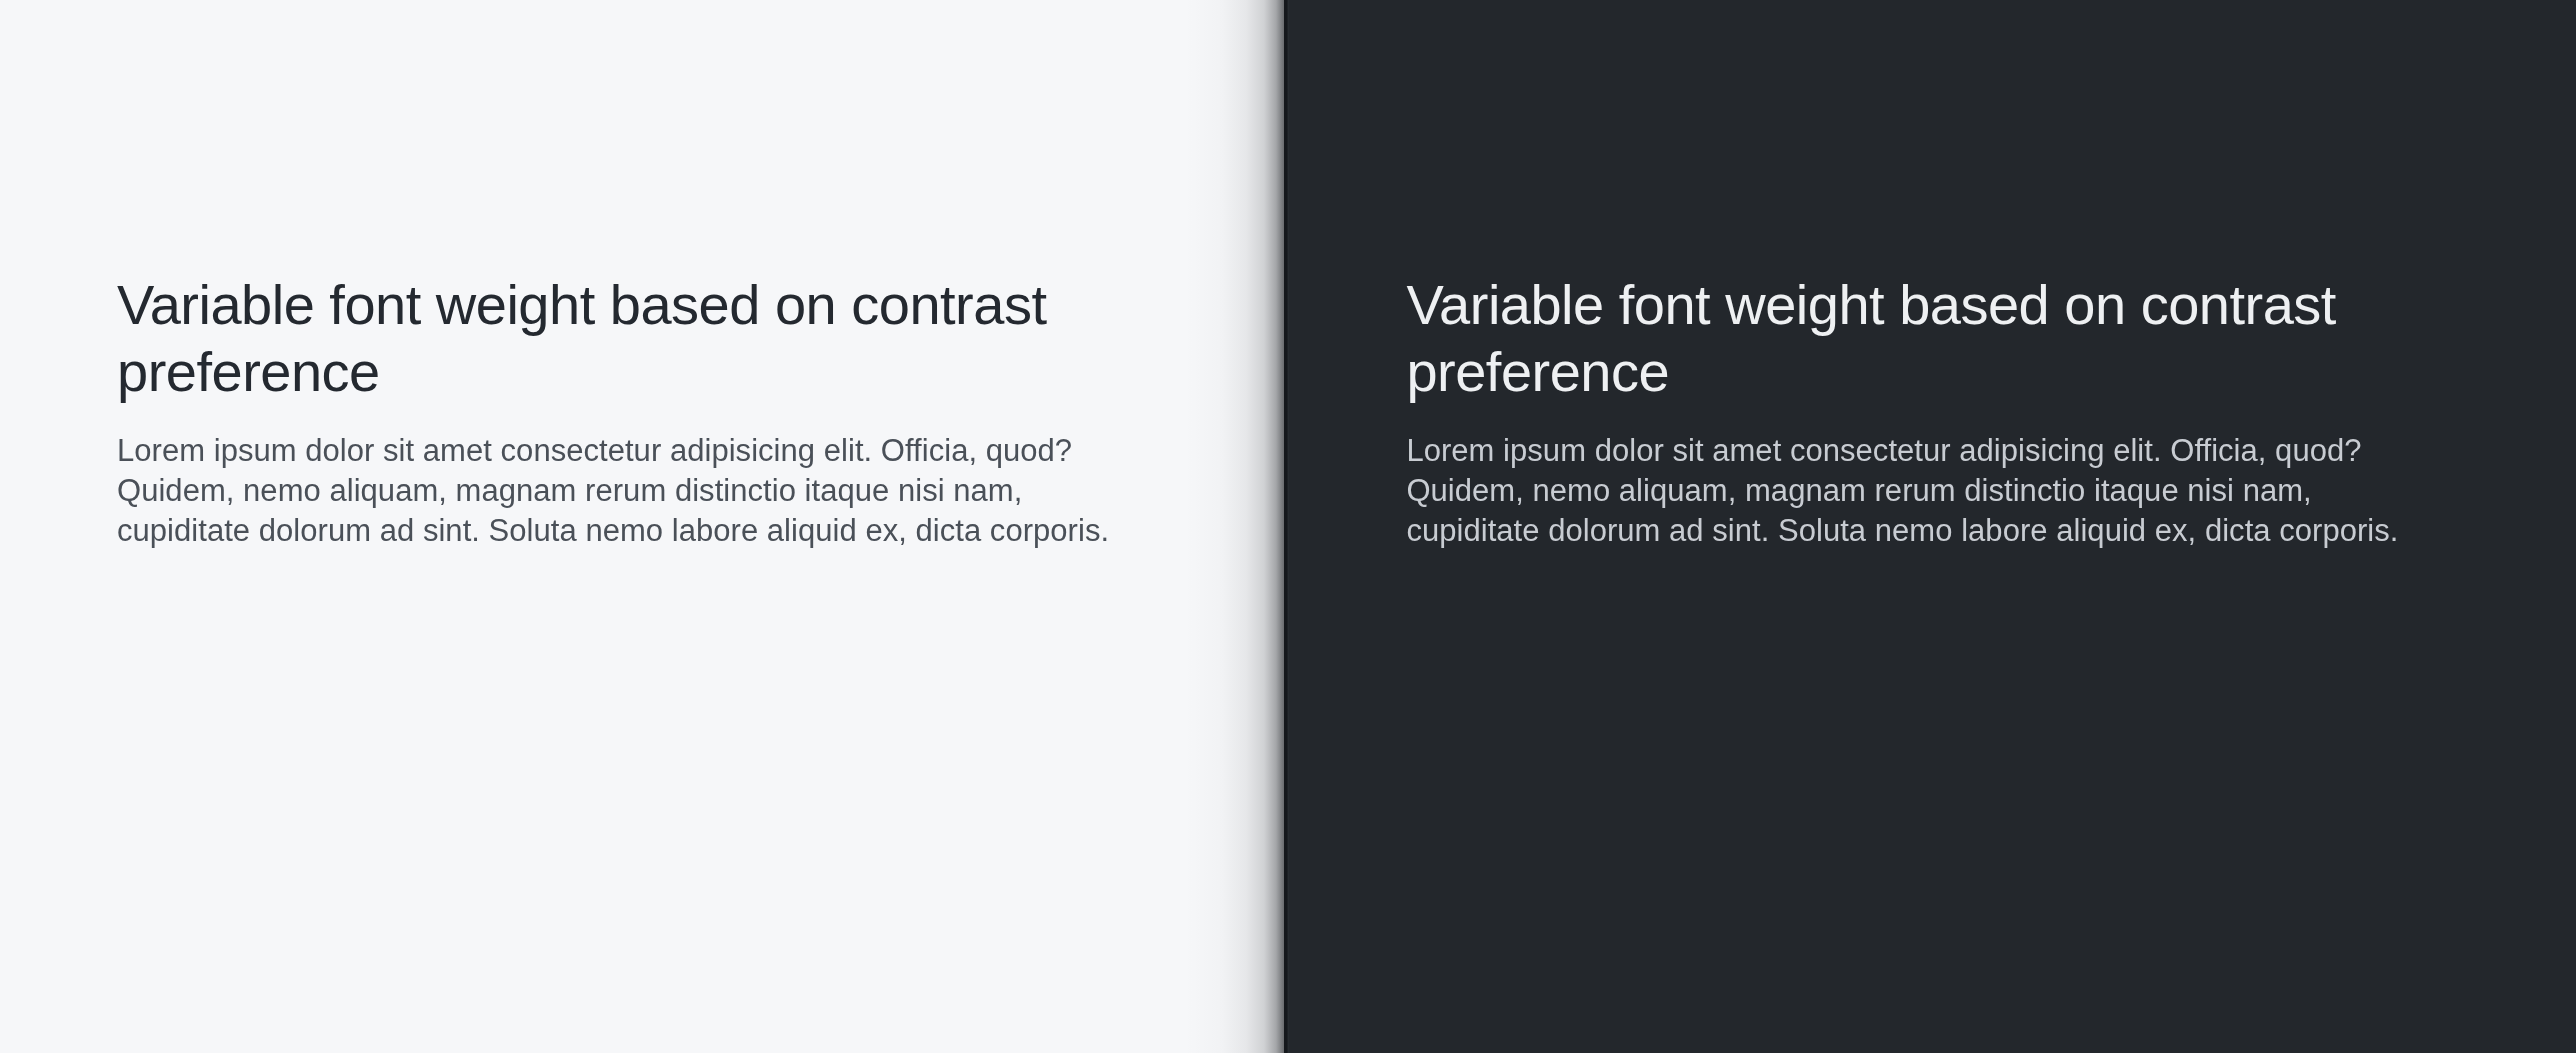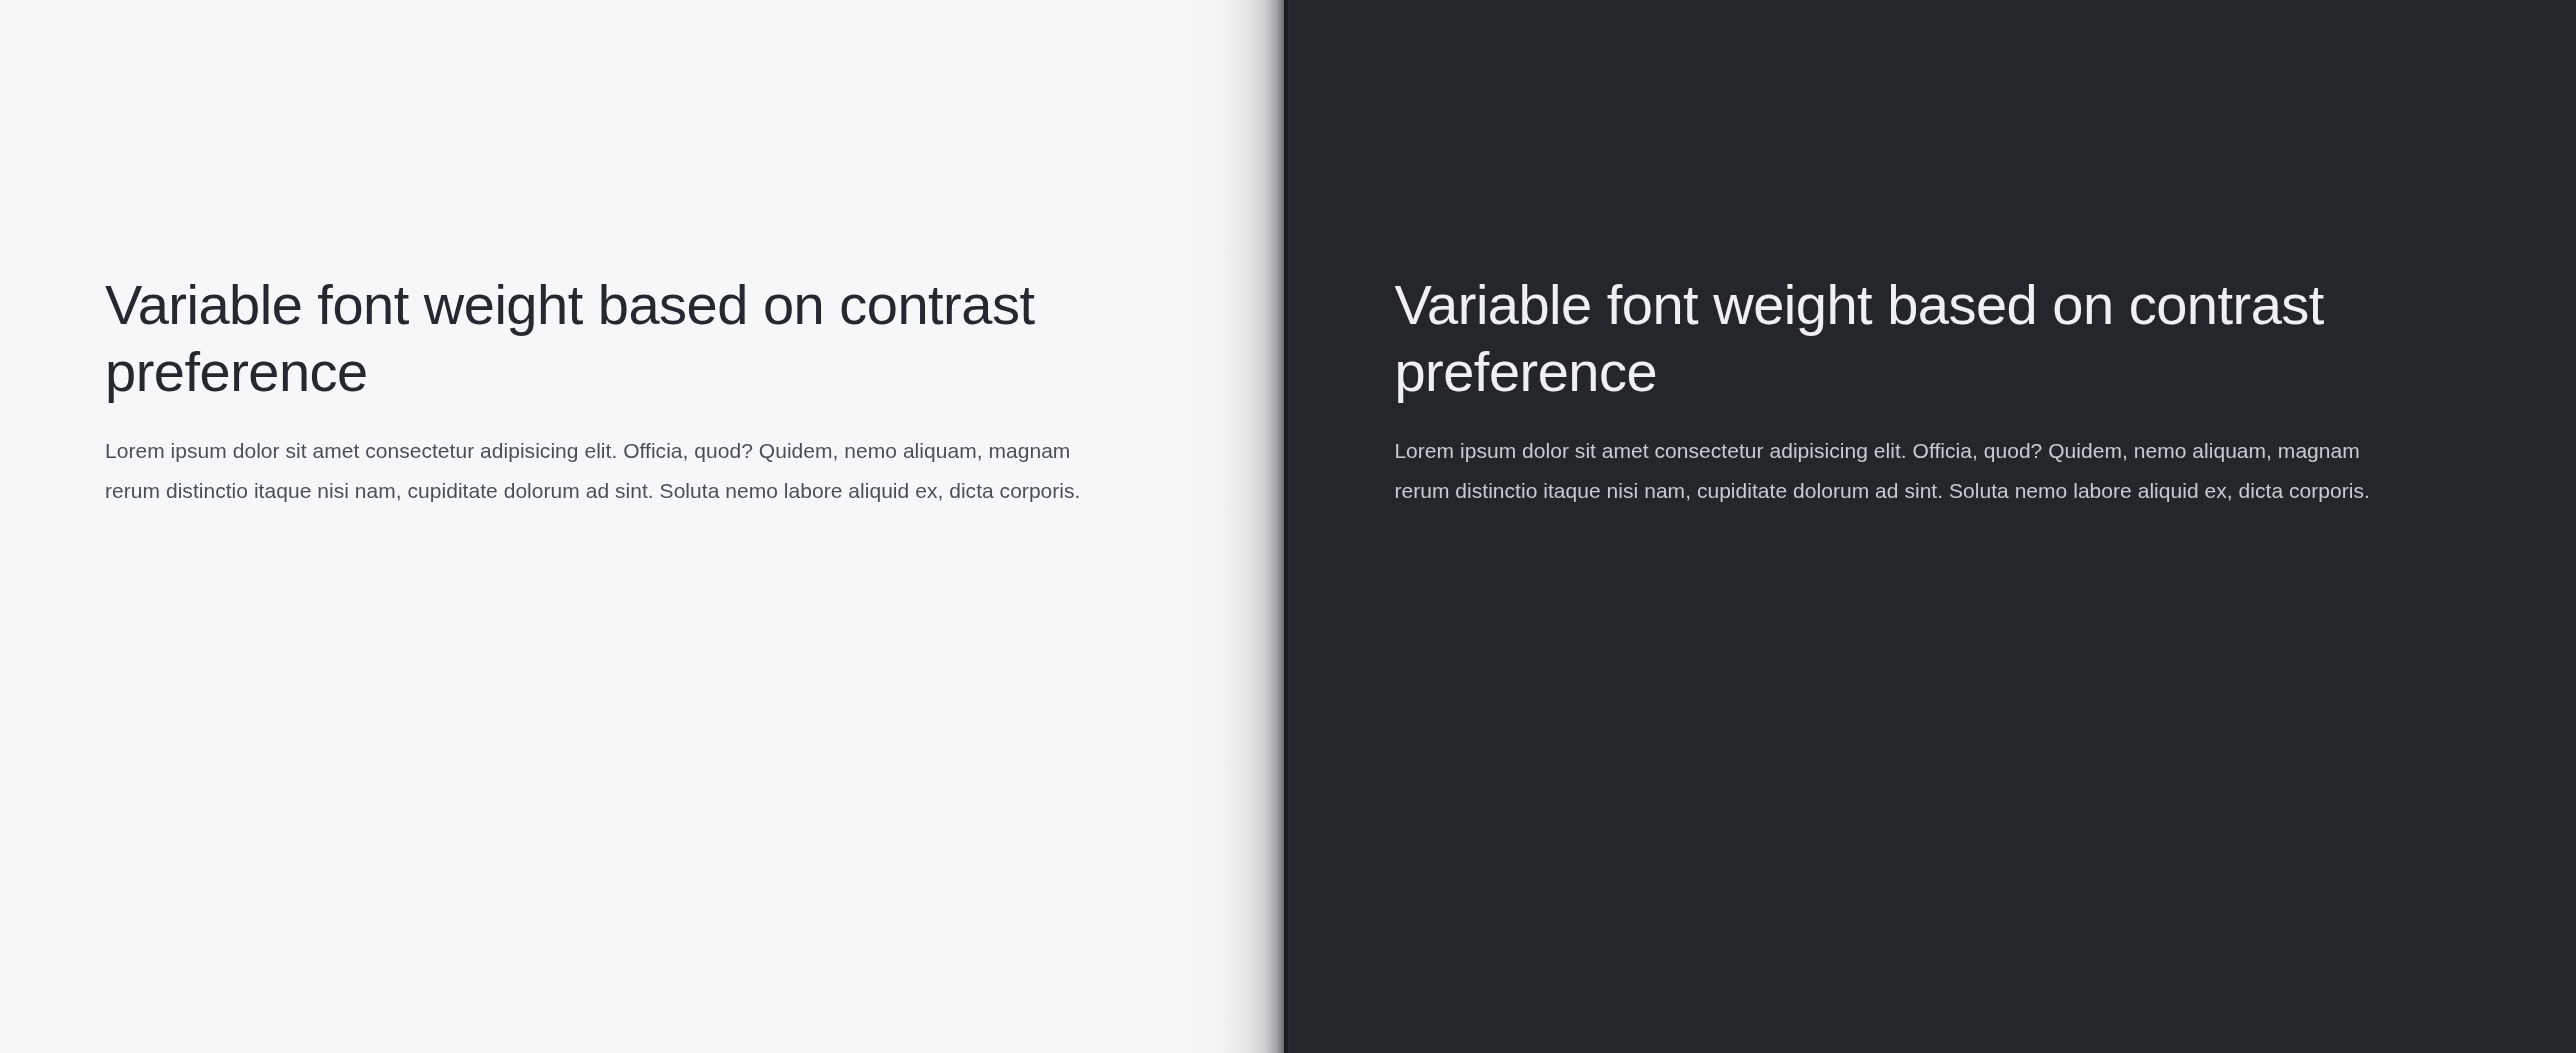--- a/index.html
+++ b/index.html
@@ -69,37 +69,37 @@
     height: 1054px;
     background: #23272c;
     flex: 1 1 auto;
     overflow: hidden;
     z-index: 2;
   }
 
   
   .content {
     position: absolute;
-    left: 105px;
+    left: 117px;
     top: 271px;
     width: 1033px;
   }
 
   .heading {
     margin: 0;
     font-size: 56px;
     line-height: 1.2;
     letter-spacing: -0.5px;
     font-weight: 400;
   }
 
   .body-copy {
     margin: 0;
     padding-top: 26px;
-    font-size: 21px;
+    font-size: 31px;
     line-height: 40px;
     letter-spacing: 0.04px;
     font-weight: 400;
     max-width: 1018px;
   }
 
   
   .panel-light .heading { color: #242930; font-weight: 500; }
   .panel-light .body-copy { color: #4a5058; font-weight: 400; }
 

